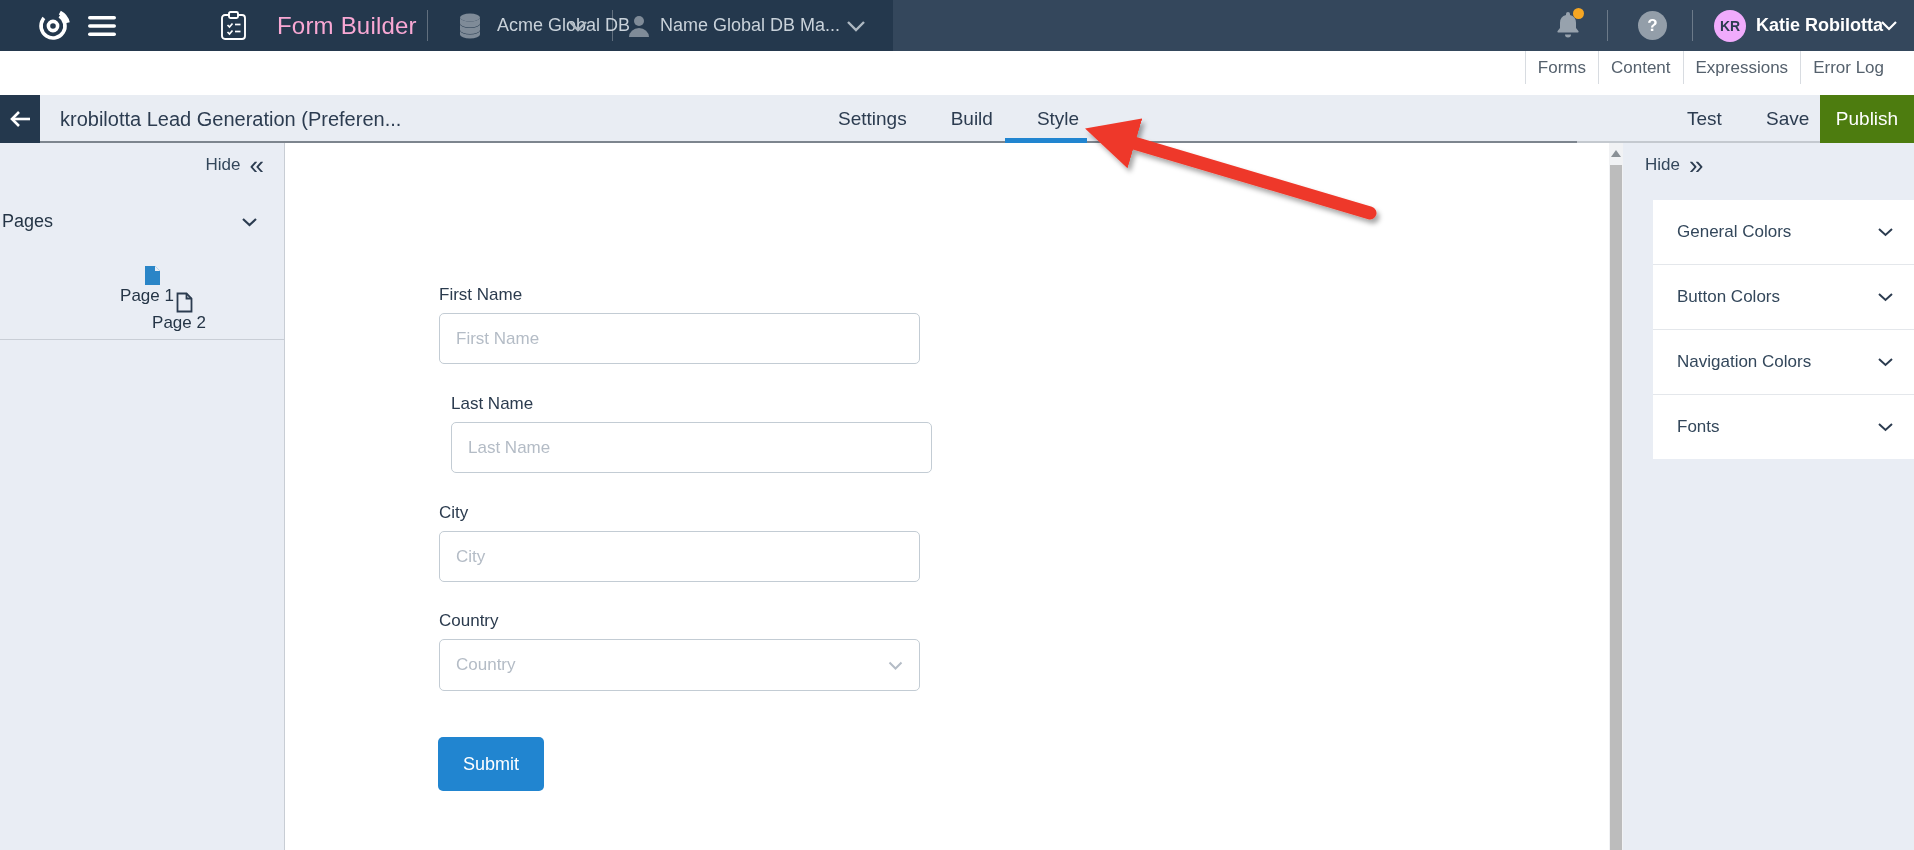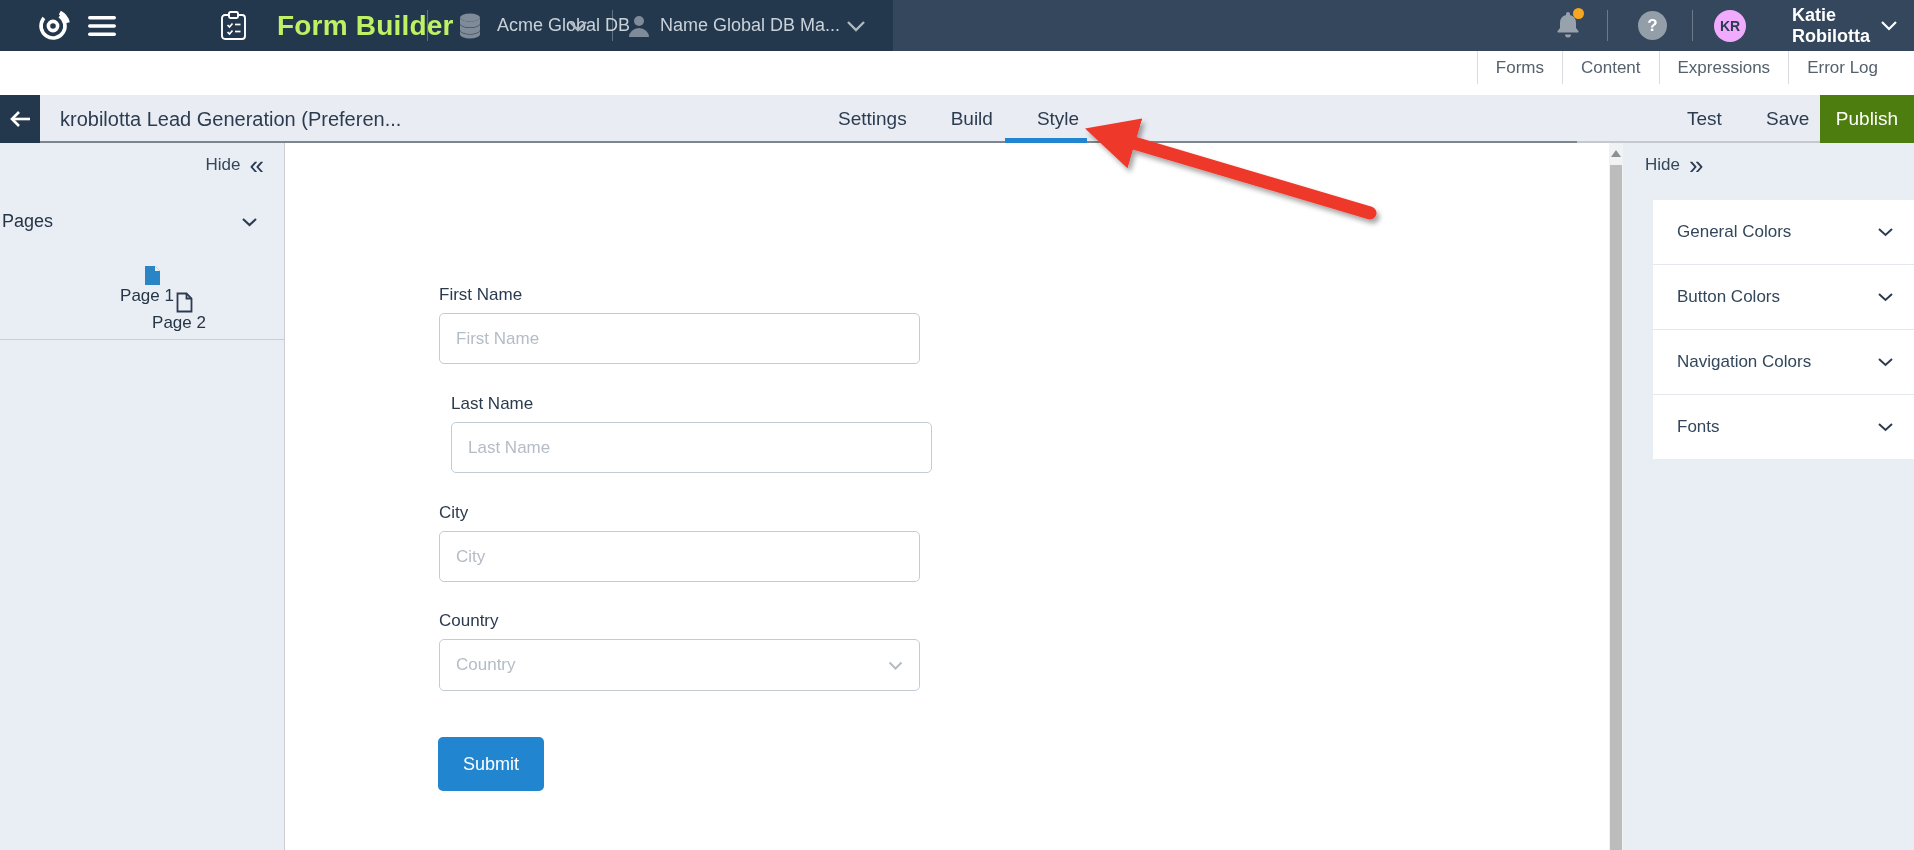--- a/index.html
+++ b/index.html
@@ -8,34 +8,34 @@
     font-family:"Liberation Sans",sans-serif;background:#ffffff;
     -webkit-font-smoothing:antialiased;
   }
   .abs{position:absolute;}
 
   
   .navbar{left:0;top:0;width:1914px;height:51px;background:#34475C;}
   .navbar-left-block{left:0;top:0;width:893px;height:51px;background:#24384D;}
   .nav-item{display:flex;align-items:center;height:51px;color:#fff;}
   .nav-vdivider{top:10px;width:1px;height:31px;background:rgba(255,255,255,0.28);}
-  .product-title{font-size:28px;font-weight:700;color:#bef264;letter-spacing:.2px;}
+  .product-title{font-size:24px;font-weight:400;color:#f9a8d4;letter-spacing:.2px;}
   .selector-label{font-size:18px;color:#c9d2da;}
   .icon-btn{cursor:pointer;}
   .help-circle{width:29px;height:29px;border-radius:50%;background:#939ea9;color:#ffffff;
     display:flex;align-items:center;justify-content:center;font-size:17px;font-weight:700;}
   .avatar{width:32px;height:32px;border-radius:50%;background:#f0abfc;color:#2c3c50;
     display:flex;align-items:center;justify-content:center;font-size:14px;font-weight:700;}
   .user-name{font-size:18px;font-weight:700;color:#ffffff;}
   .badge-dot{position:absolute;right:-3px;top:-2px;width:11px;height:11px;border-radius:50%;background:#f5a623;}
 
   
   .secondary-nav{left:0;top:51px;width:1914px;height:44px;background:#ffffff;}
   .secnav-items{position:absolute;right:18px;top:0;height:44px;display:flex;}
-  .secnav-item{display:flex;align-items:center;height:33px;padding:0 18px;border-left:1px solid #d8dce1;
+  .secnav-item{display:flex;align-items:center;height:33px;padding:0 12px;border-left:1px solid #d8dce1;
     font-size:17px;color:#55616d;cursor:pointer;}
 
   
   .toolbar{left:0;top:95px;width:1914px;height:48px;background:#e9edf3;}
   .toolbar-border{position:absolute;left:0;bottom:0;width:100%;height:2px;
     background:linear-gradient(to right,#7d858e 0,#7d858e 1577px,#c4c9cf 1577px,#c4c9cf 100%);}
   .back-btn{position:absolute;left:0;top:0;width:40px;height:48px;background:#24384D;
     display:flex;align-items:center;justify-content:center;cursor:pointer;}
   .form-title{position:absolute;left:60px;top:0;height:48px;display:flex;align-items:center;
     font-size:20px;font-weight:500;color:#2c3c50;}
@@ -168,21 +168,21 @@
 
   <div class="abs nav-item icon-btn" style="left:1638px;">
     <div class="help-circle">?</div>
   </div>
 
   <div class="abs nav-vdivider" style="left:1692px;"></div>
 
   <div class="abs nav-item" style="left:1714px;">
     <div class="avatar">KR</div>
   </div>
-  <div class="abs nav-item user-name" style="left:1756px;margin-left:36px;">Katie Robilotta</div>
+  <div class="abs nav-item user-name" style="left:1756px;">Katie Robilotta</div>
   <div class="abs nav-item icon-btn" style="left:1880px;">
     <svg width="18" height="11" viewBox="0 0 18 11" fill="none" stroke="#ffffff" stroke-width="2.2">
       <polyline points="2,2 9,9 16,2"></polyline>
     </svg>
   </div>
 </div>
 
 <div class="abs secondary-nav">
   <div class="secnav-items">
     <div class="secnav-item">Forms</div>

